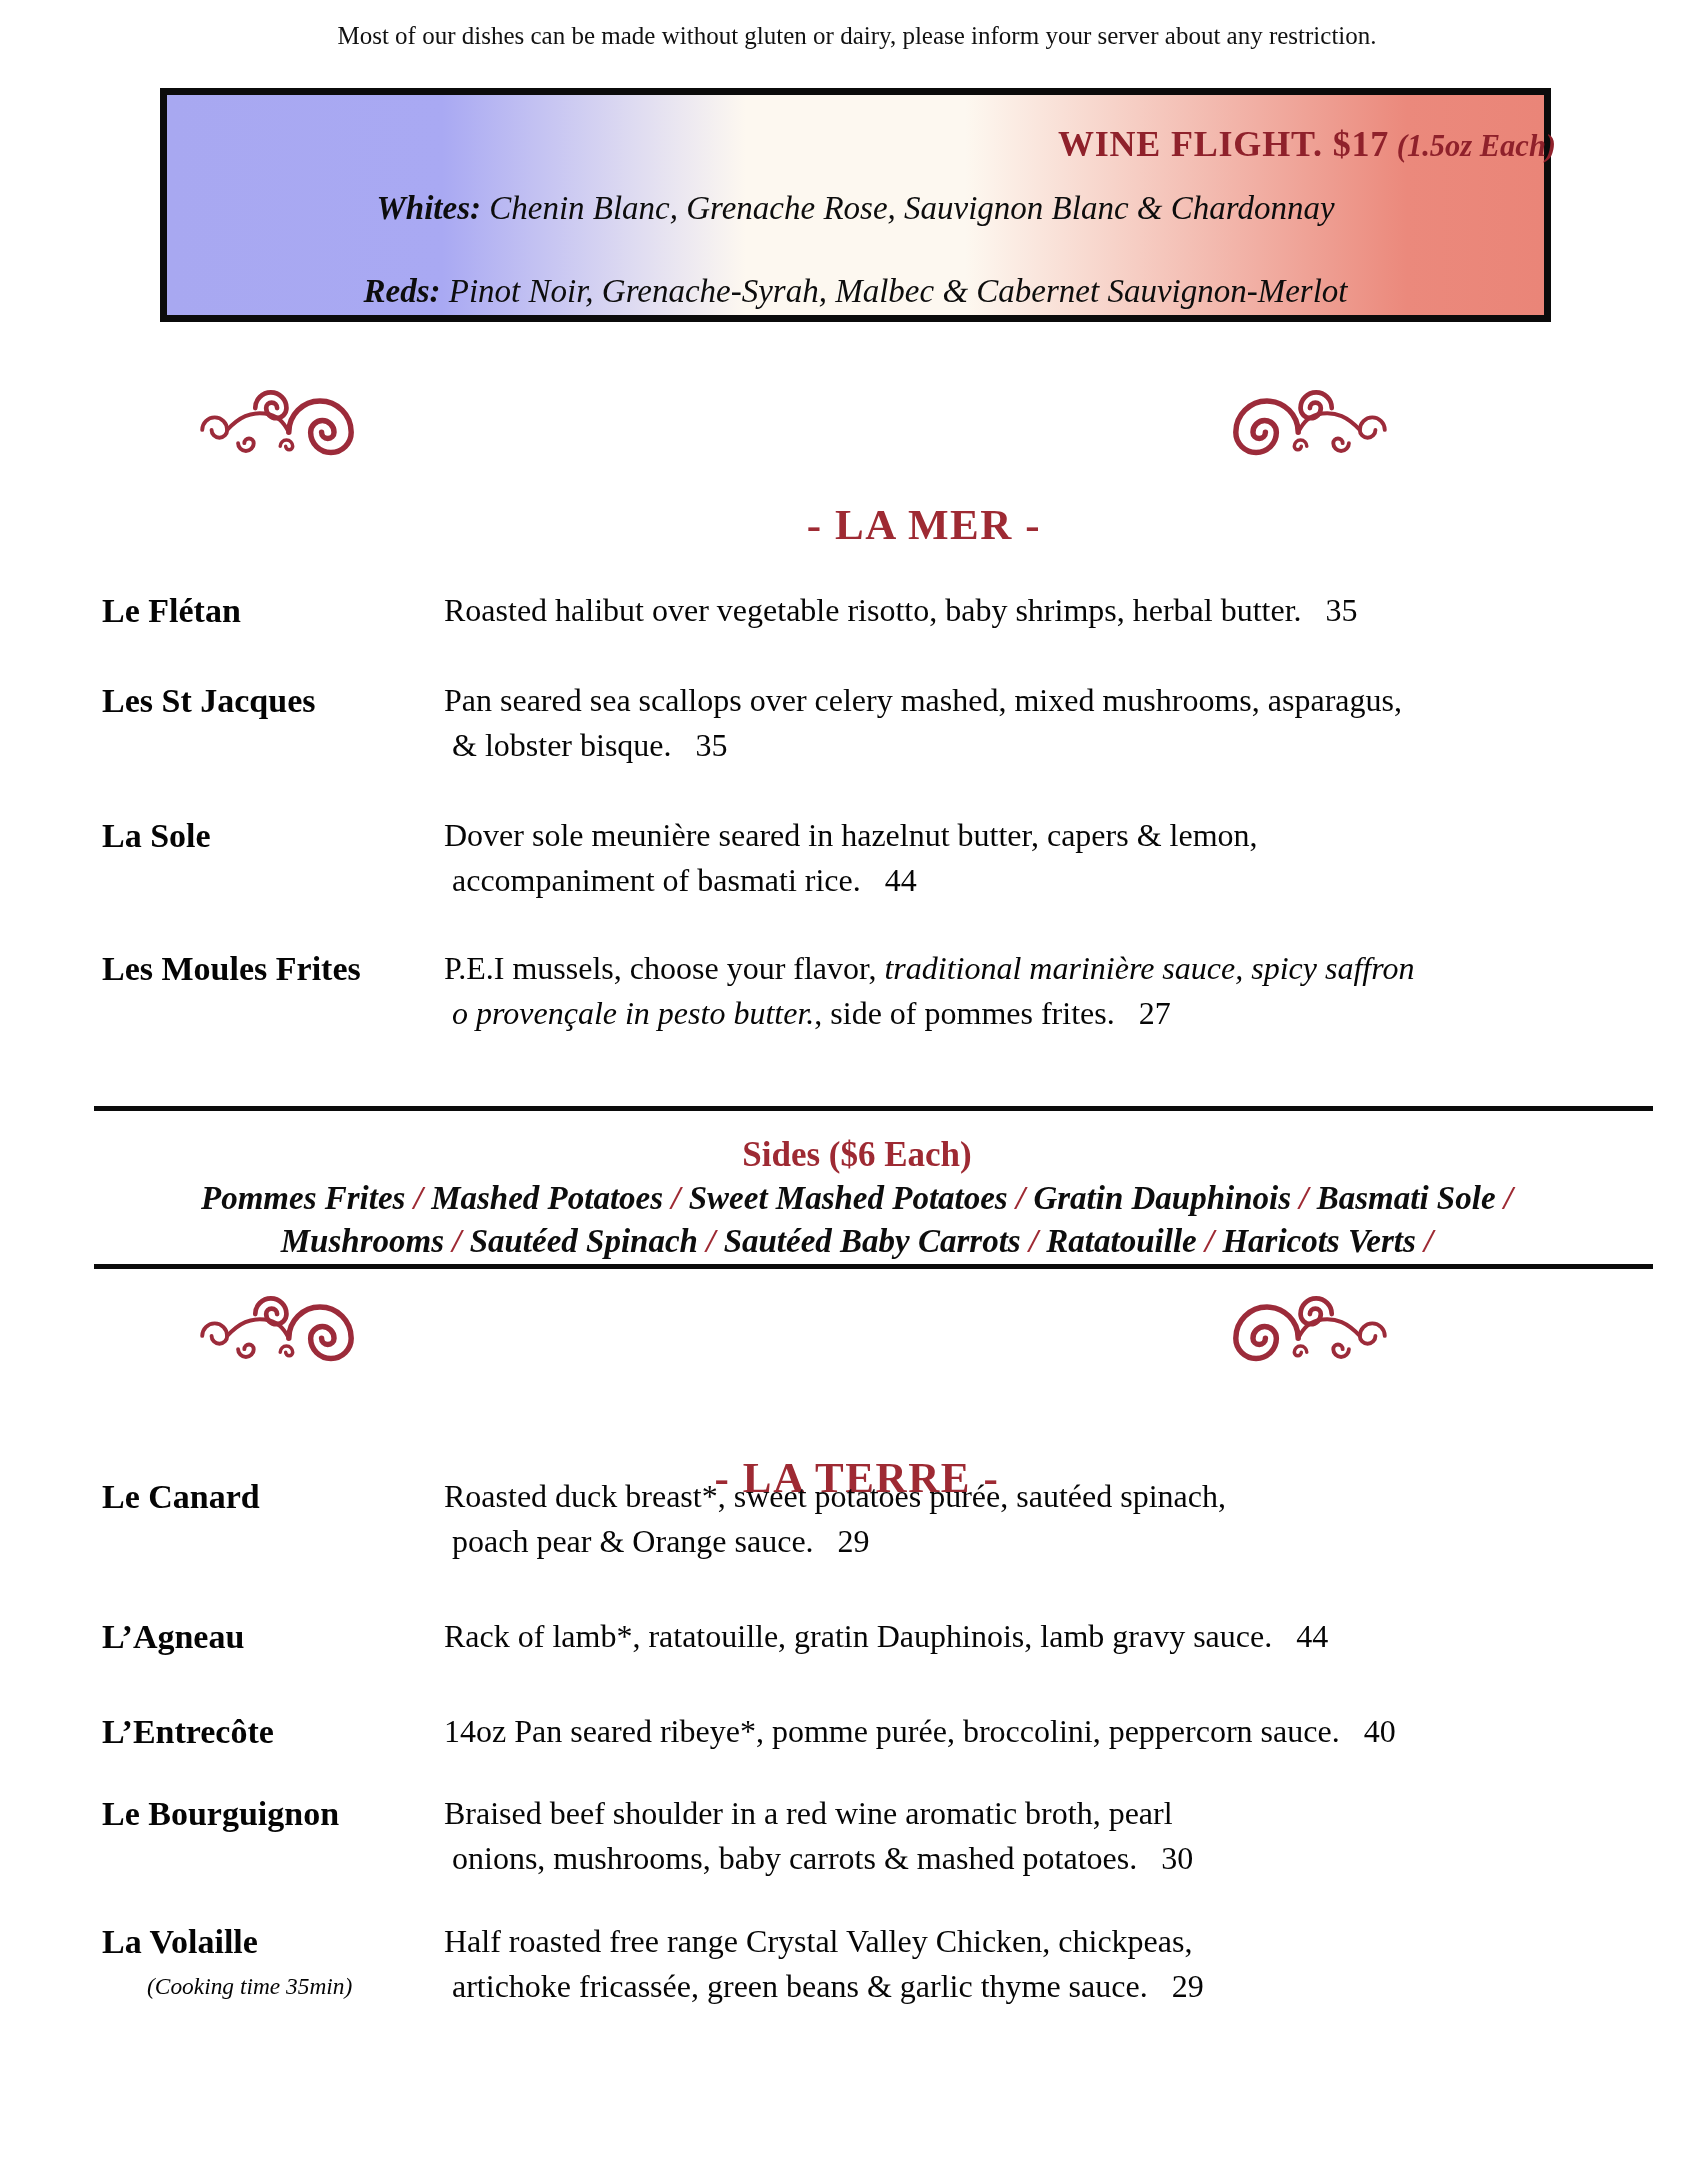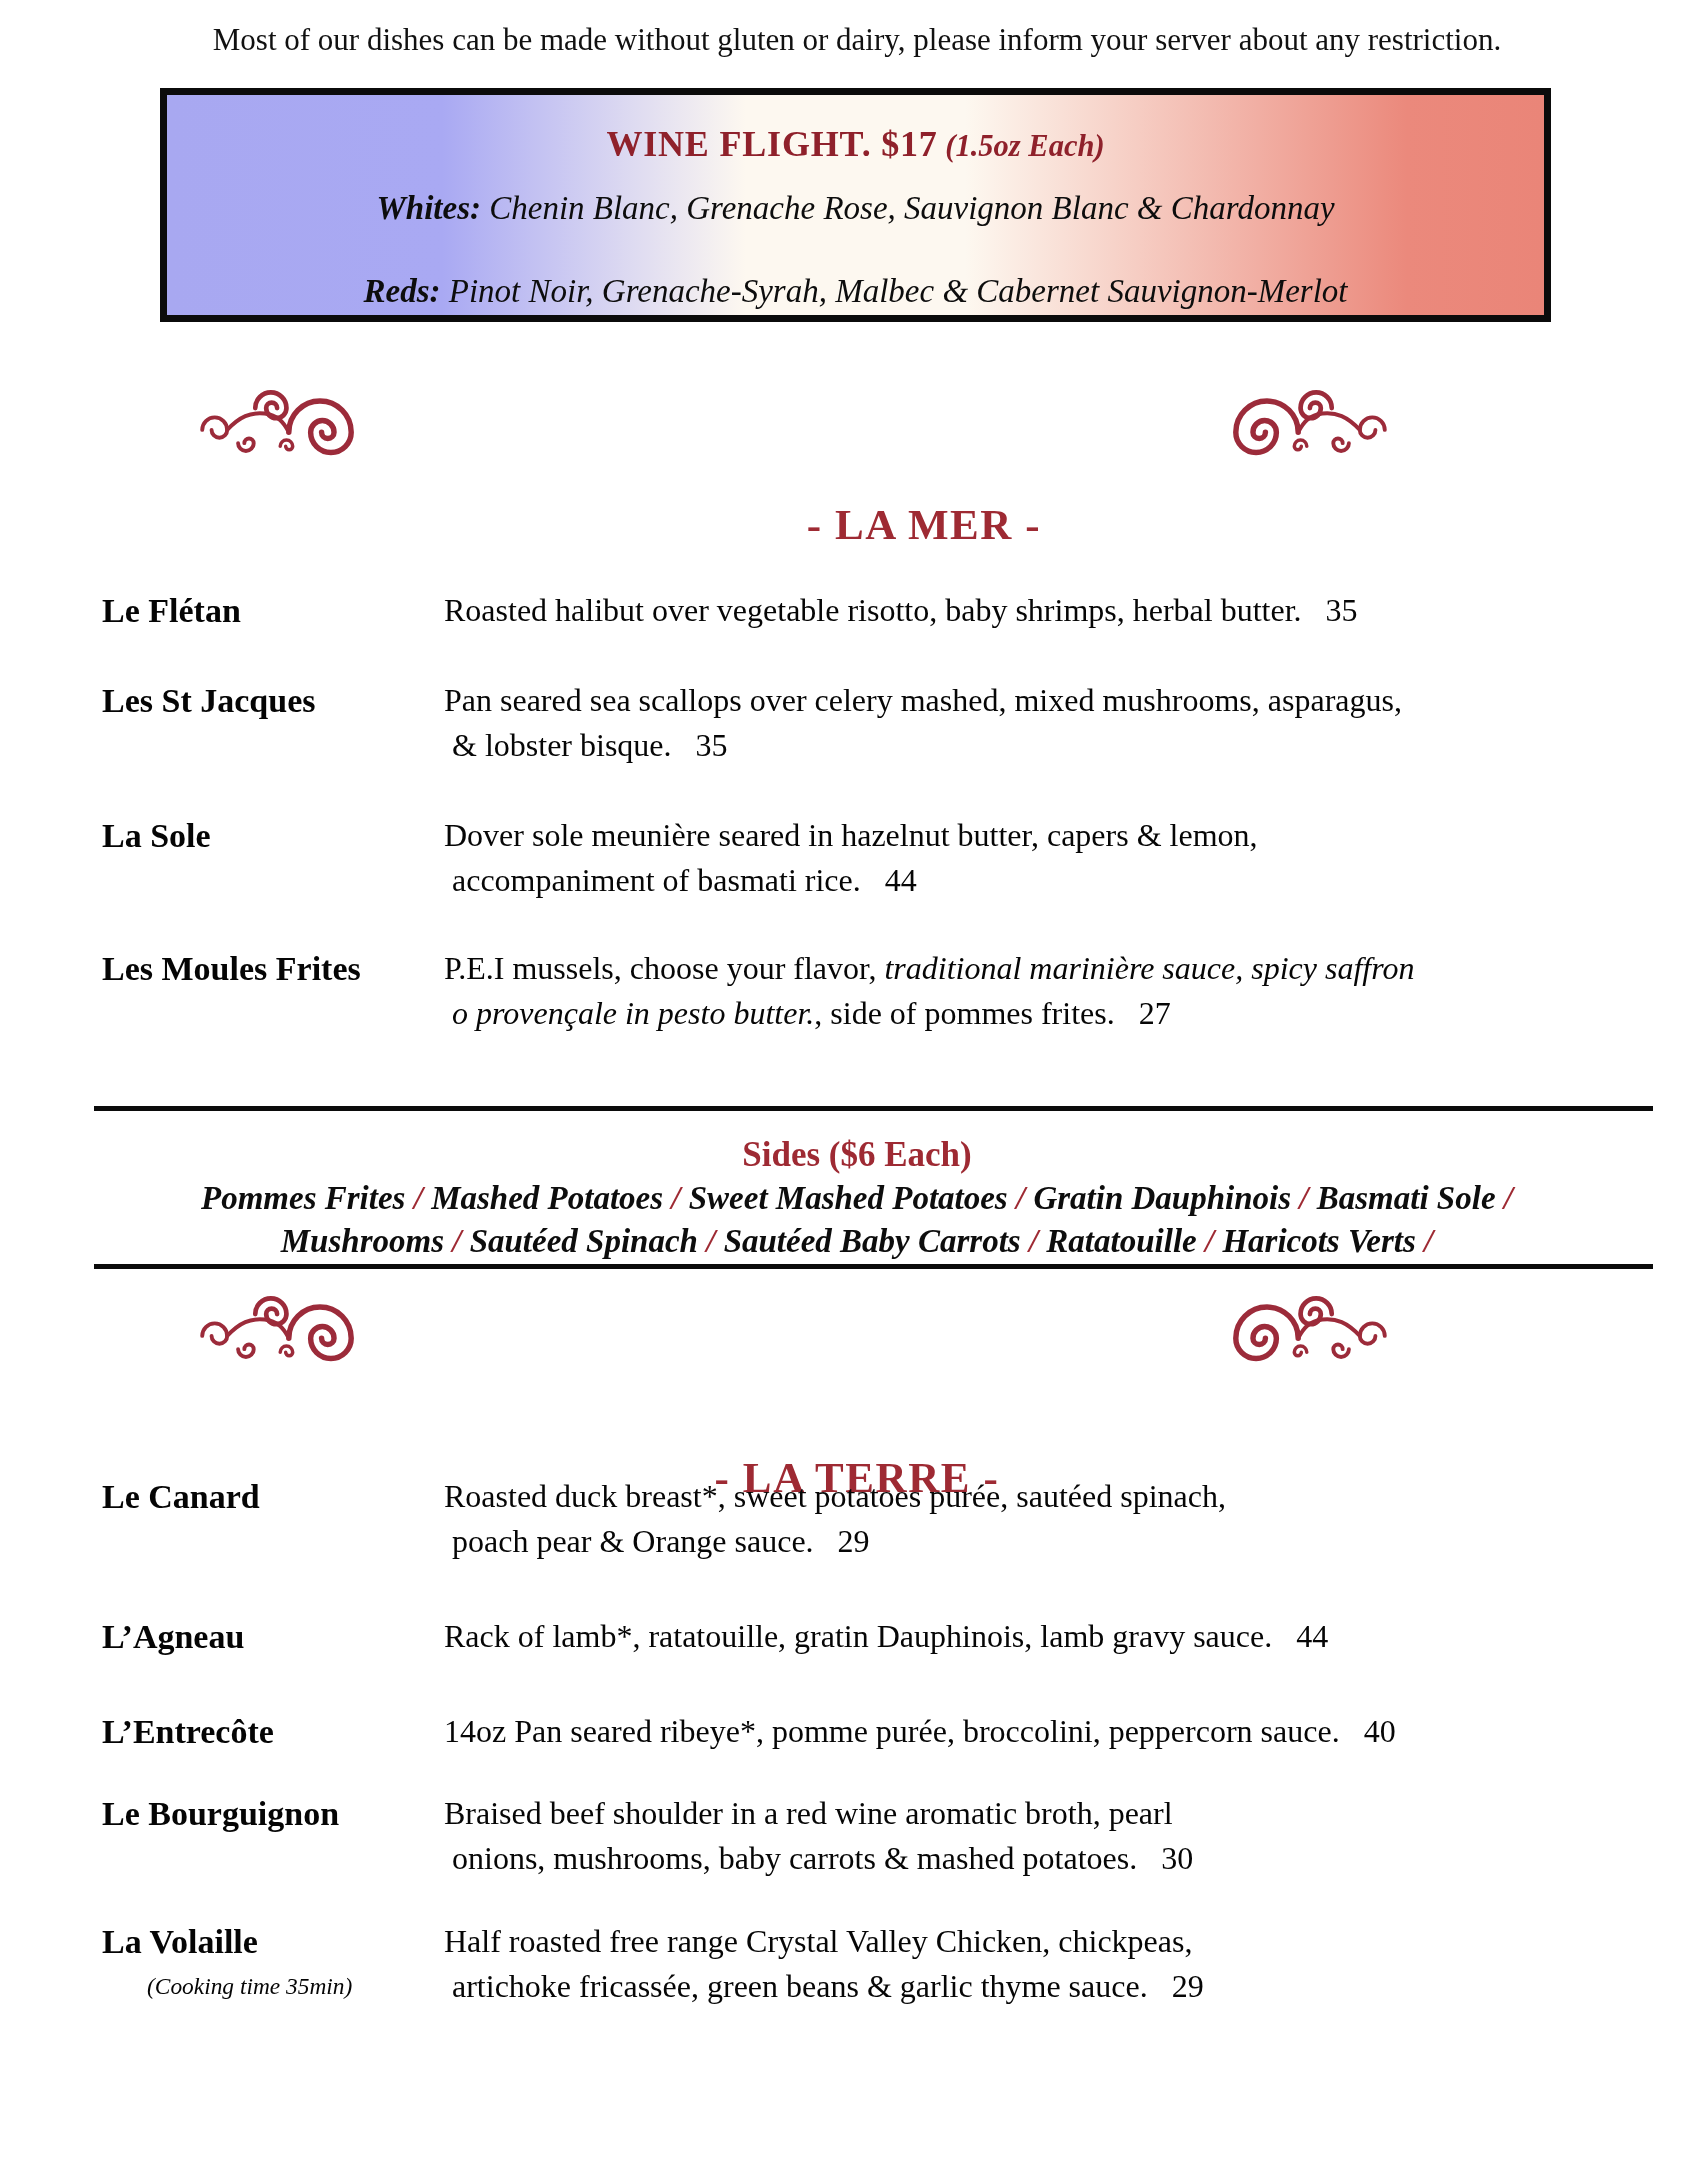--- a/index.html
+++ b/index.html
@@ -16,31 +16,31 @@
   }
   .page{
     position:relative;
     width:1687px;
     height:2183px;
     background:#ffffff;
     overflow:hidden;
   }
   .disclaimer{
     position:absolute;top:22px;left:27px;width:1660px;
-    text-align:center;font-size:31px;color:#111;
+    text-align:center;font-size:25px;color:#111;
   }
   
   .wine-box{
     position:absolute;left:160px;top:88px;width:1391px;height:234px;
     border:7px solid #0b0b0b;
     background:linear-gradient(90deg,#a8a8f1 0%,#a9a9f3 20%,#fdf8f0 42%,#fdf8f0 58%,#eb897c 90%,#ea8578 100%);
   }
   .wine-title{
-    position:absolute;top:28px;left:0;width:100%;
-    text-align:center;color:var(--red-wine);
+    position:absolute;top:28px;left:12px;width:100%;
+    text-align:right;color:var(--red-wine);
   }
   .wine-title .t-main{font-size:36px;font-weight:bold;letter-spacing:0.8px;}
   .wine-title .t-note{font-size:30.5px;font-weight:bold;font-style:italic;}
   .wine-line{
     position:absolute;left:0;width:100%;
     text-align:center;font-size:33px;font-style:italic;color:#0d0d0d;
   }
   .wine-line .w-label{font-weight:bold;}
   .wine-line.whites{top:95px;}
   .wine-line.reds{top:178px;}

